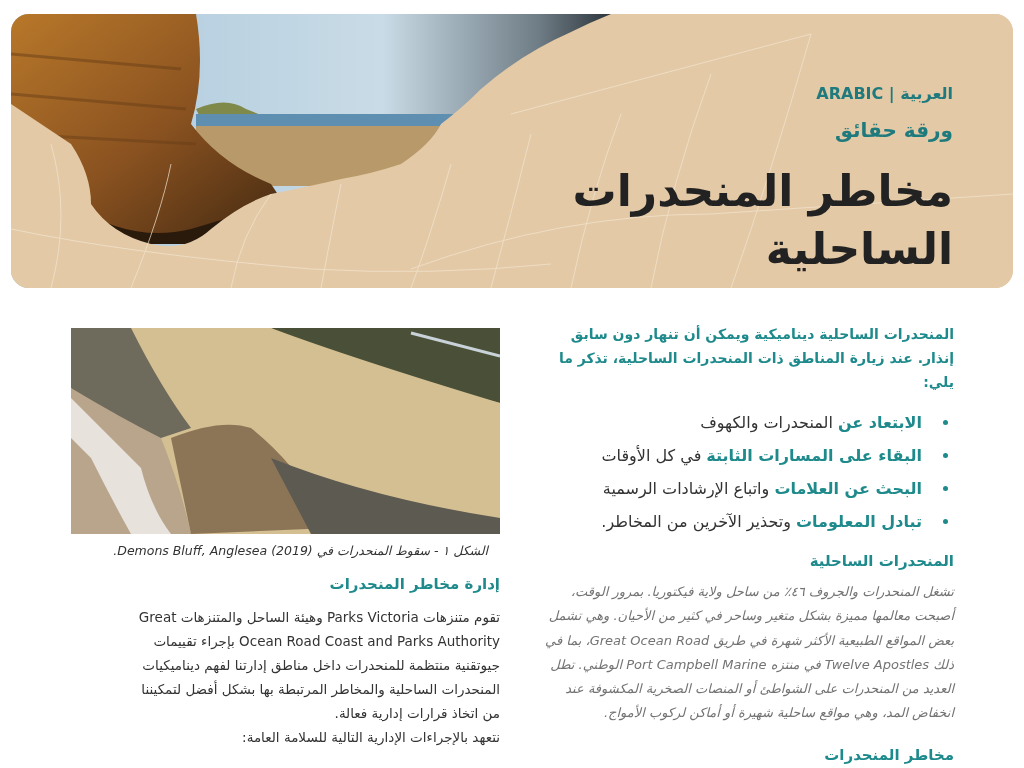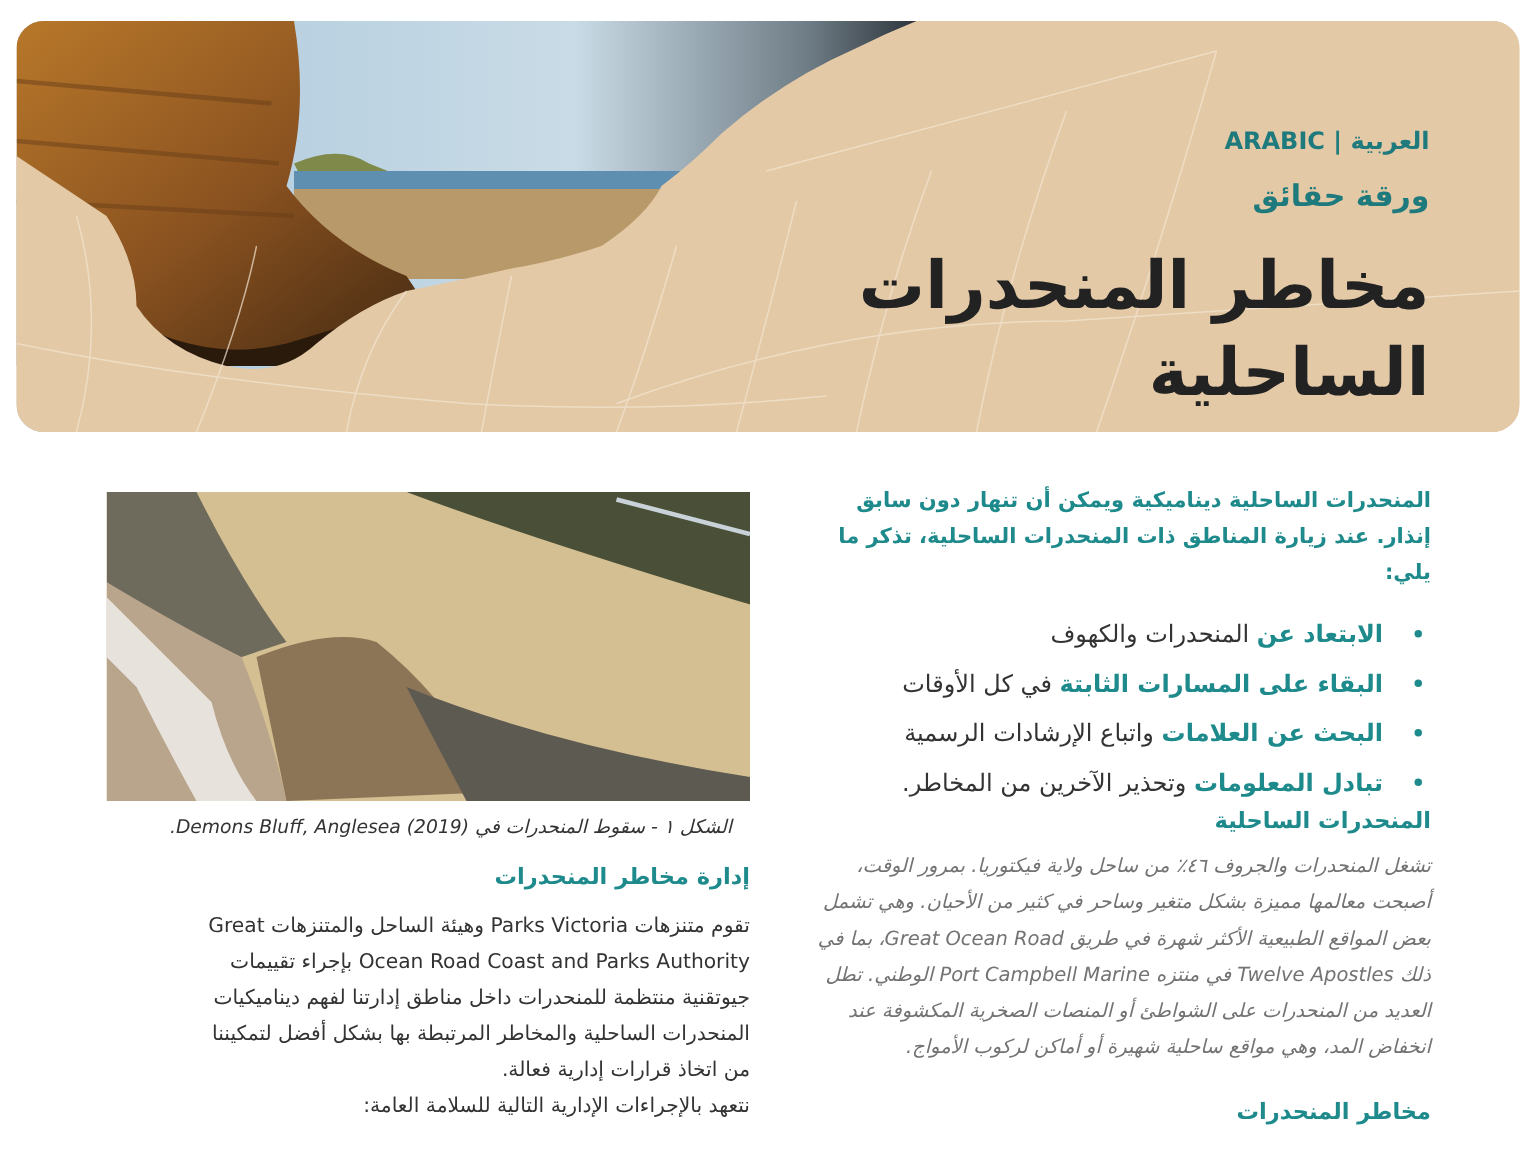--- a/index.html
+++ b/index.html
@@ -43,21 +43,21 @@
   .left-col p + p { }
 
   .right-col { position: absolute; left: 530px; top: 322px; width: 424px; }
   .intro { font-size: 14px; line-height: 24px; font-weight: bold; color: #1e8a8c; }
   .bullets { list-style: none; margin-top: 12px; }
   .bullets li { font-size: 16px; line-height: 33px; padding-right: 32px; position: relative; color: #333; }
   .bullets li::before {
     content: ""; position: absolute; right: 6px; top: 14px; width: 5px; height: 5px;
     border-radius: 50%; background: #1e8a8c;
   }
-  .section-h { font-size: 15px; margin-bottom: 10px; }
+  .section-h { font-size: 15px; margin-top: 14px; margin-bottom: 10px; }
   .body-p { font-size: 13px; line-height: 24.3px; color: #737373; font-style: italic; }
   .section-h2 { font-size: 15px; margin-top: 20px; margin-bottom: 10px; }
 </style>
 </head>
 <body>
 
 <div class="header">
   <svg class="header-photo" viewBox="0 0 620 274" preserveAspectRatio="none">
     <defs>
       <linearGradient id="sky" x1="0" y1="0" x2="1" y2="0">

